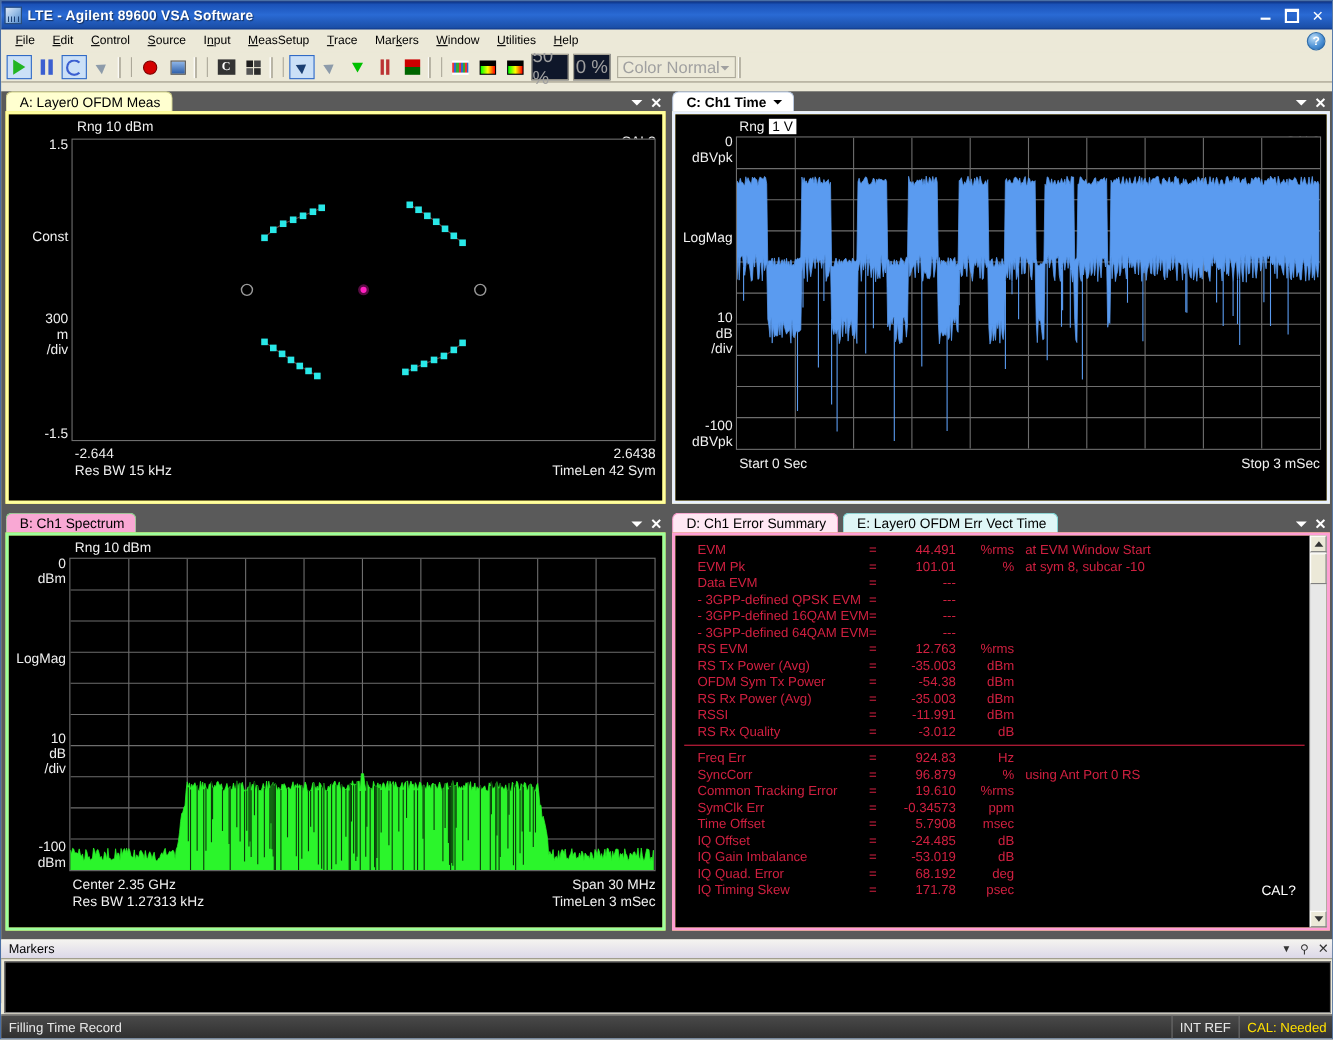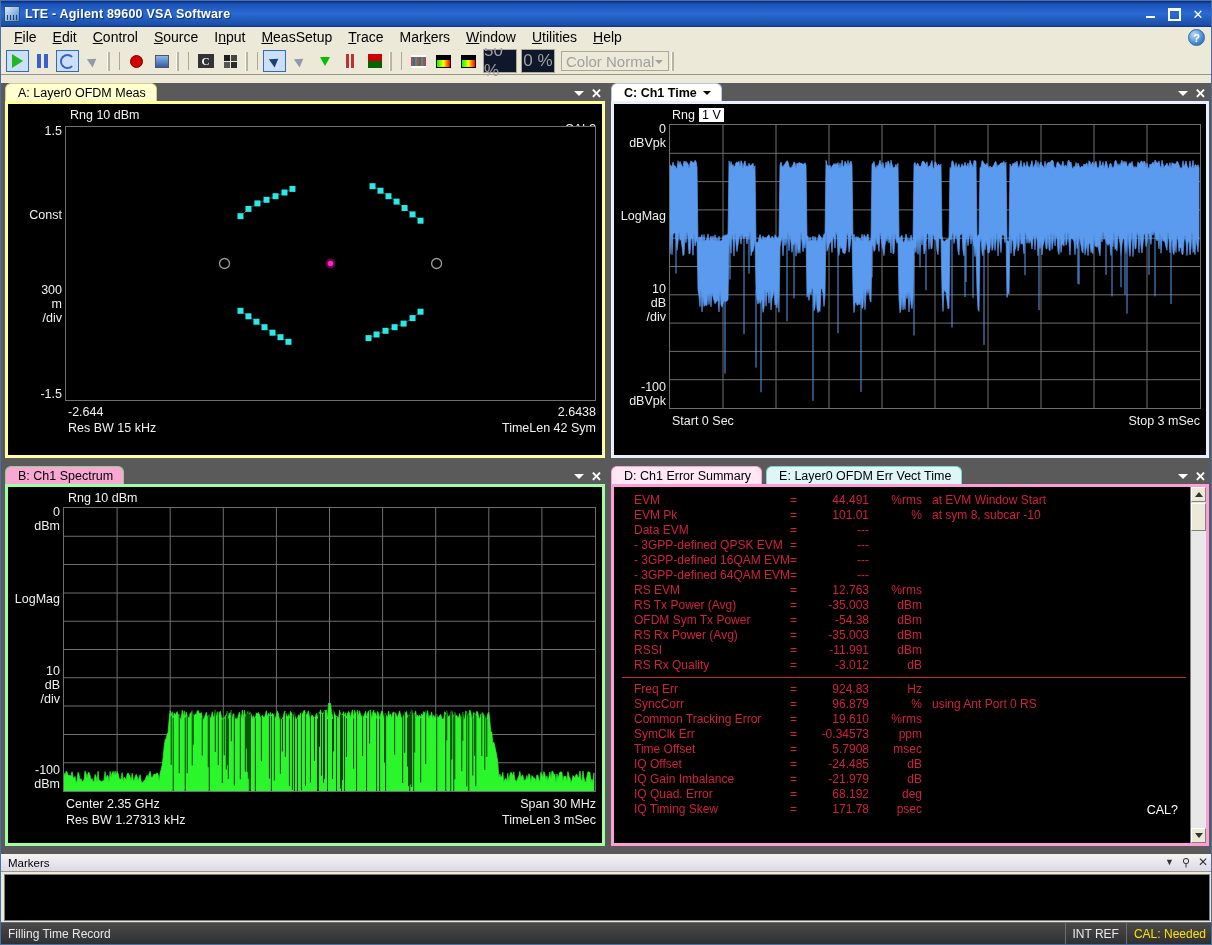--- a/index.html
+++ b/index.html
@@ -52,21 +52,21 @@
 
   
   .menubar {
     height: 21px; background: #ece9d8;
     display: flex; align-items: center;
     padding-left: 5px;
     border-bottom: 1px solid #ece9d8;
     position: relative;
   }
   .menu-item {
-    font-size: 14px; color: #000; padding: 2px 8px 3px 8px;
+    font-size: 11px; color: #000; padding: 2px 8px 3px 8px;
     white-space: nowrap; cursor: default;
   }
   .menu-item u { text-decoration: underline; }
   .help-orb {
     position: absolute; right: 6px; top: 2px;
     width: 17px; height: 17px; border-radius: 50%;
     background: radial-gradient(circle at 35% 30%, #bcdcf5 0%, #4f93d6 55%, #1d5ea8 100%);
     border: 1px solid #2e6ba8;
     color: #fff; font-size: 11px; font-weight: bold;
     display: flex; align-items: center; justify-content: center;
@@ -801,21 +801,21 @@
               <div class="errrow" style="top:270px;color:#d02040">
       <span class="name">IQ Offset</span>
       <span class="eq">=</span>
       <span class="val">-24.485</span>
       <span class="unit">dB</span>
       <span class="note"></span>
     </div>
               <div class="errrow" style="top:285px;color:#d02040">
       <span class="name">IQ Gain Imbalance</span>
       <span class="eq">=</span>
-      <span class="val">-21.979</span>
+      <span class="val">-53.019</span>
       <span class="unit">dB</span>
       <span class="note"></span>
     </div>
               <div class="errrow" style="top:300px;color:#d02040">
       <span class="name">IQ Quad. Error</span>
       <span class="eq">=</span>
       <span class="val">68.192</span>
       <span class="unit">deg</span>
       <span class="note"></span>
     </div>

